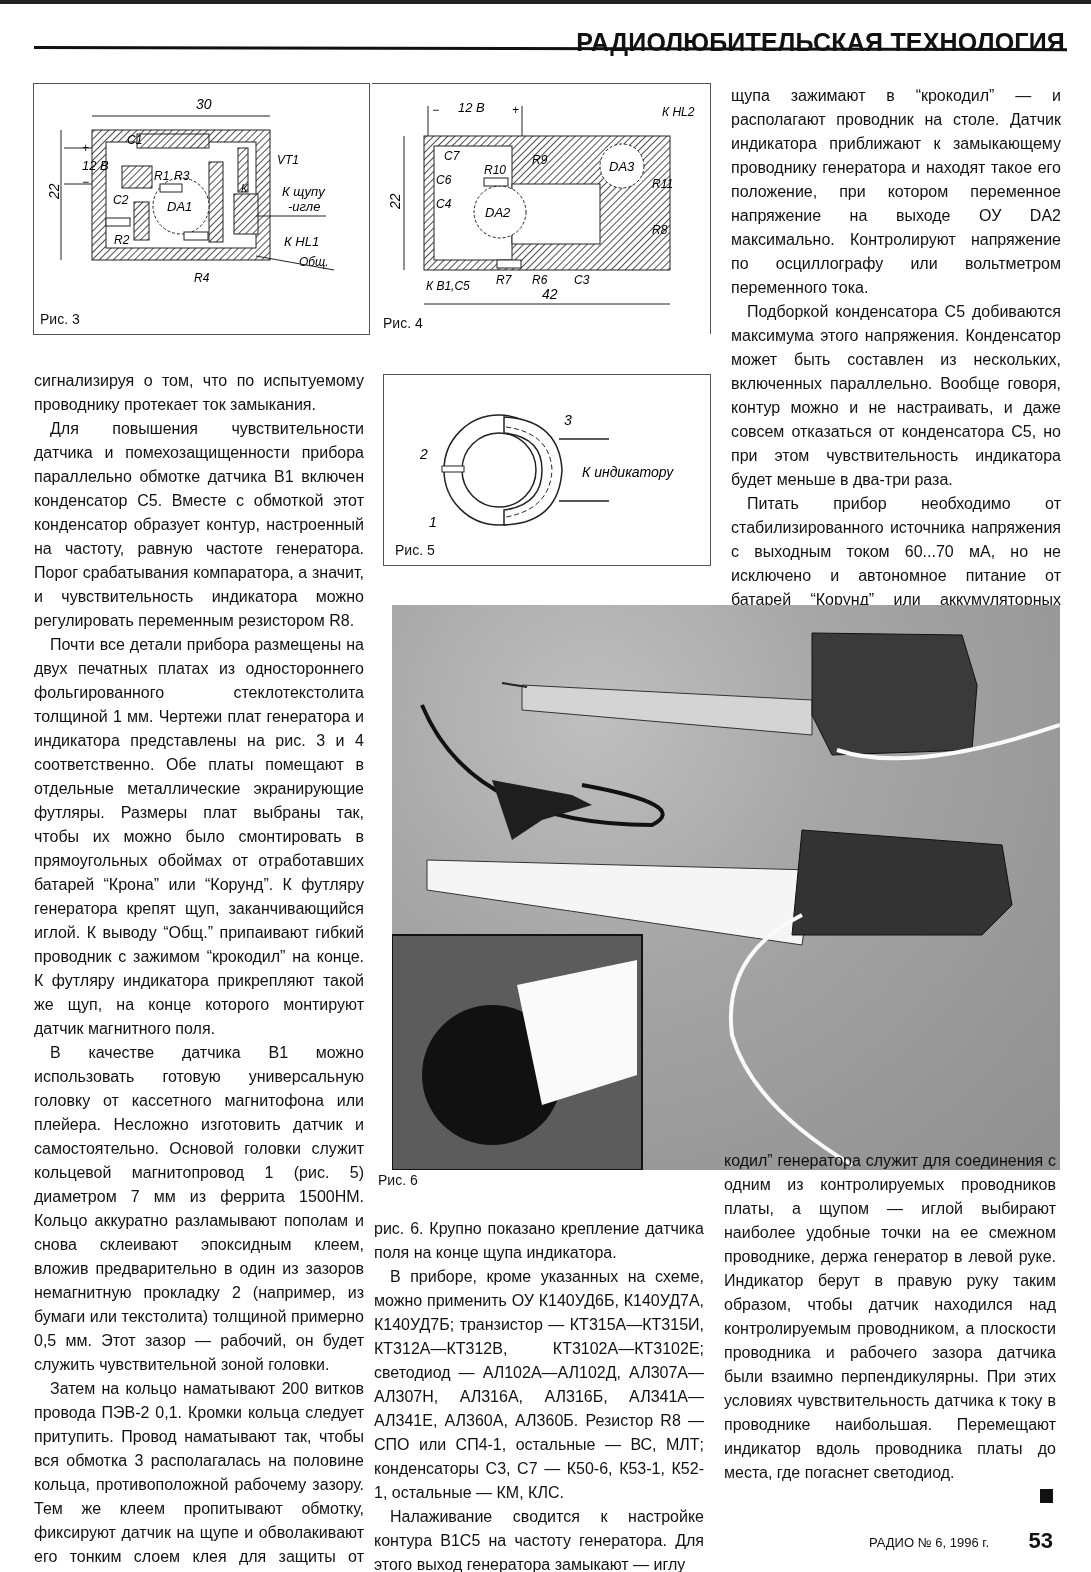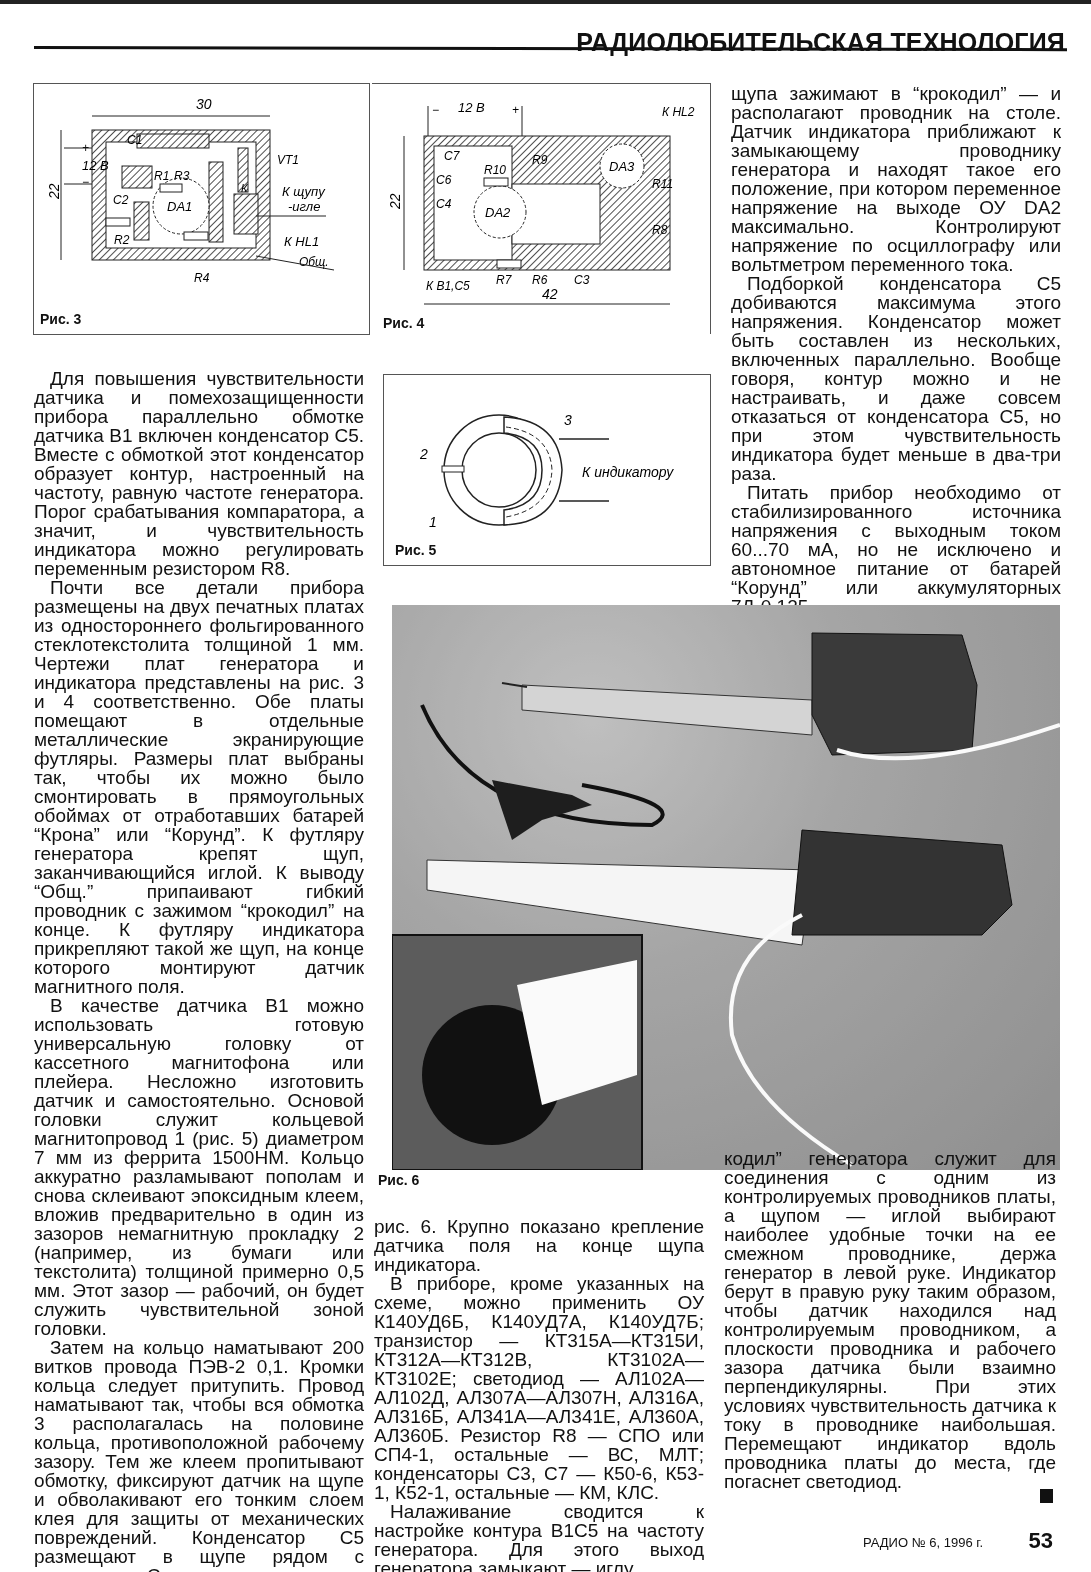--- a/index.html
+++ b/index.html
@@ -3,25 +3,25 @@
 <meta charset="utf-8">
 <style>
   html, body { margin:0; padding:0; background:#fff; }
   body { width:1091px; height:1572px; position:relative; overflow:hidden;
          font-family:"Liberation Sans", sans-serif; color:#111; }
   .topline { position:absolute; left:0; top:0; width:1091px; height:4px; background:#222; }
   .header-title { position:absolute; right:26px; top:28px; font-weight:bold; font-size:25px;
                   letter-spacing:0.2px; color:#111; }
   .header-rule { position:absolute; left:34px; top:46px; width:1033px; height:3px; background:#111;
                  transform:rotate(0.12deg); transform-origin:left; }
-  .col { position:absolute; font-size:19px; line-height:19px; text-align:justify; }
+  .col { position:absolute; font-size:16px; line-height:24px; text-align:justify; }
   .col p { margin:0; text-indent:0; }
   .col p.ind { text-indent:16px; }
   .fig { position:absolute; border:1px solid #555; background:#fff; }
-  .fig-cap { position:absolute; font-weight:bold; font-size:14px; }
+  .fig-cap { position:absolute; font-weight:normal; font-size:14px; }
   .photo { position:absolute; overflow:hidden;
            background:
              radial-gradient(ellipse at 30% 20%, #cfcfcf 0%, #a9a9a9 40%, #8a8a8a 100%); }
   .footer { position:absolute; right:42px; top:1535px; font-size:13px; }
   .page-num { position:absolute; right:38px; top:1528px; font-size:22px; font-weight:bold;text-align:right; }
   .end-mark { position:absolute; left:1040px; top:1489px; width:13px; height:14px; background:#111; }
   svg text { font-family:"Liberation Sans", sans-serif; font-style:italic; }
 </style>
 </head>
 <body>
@@ -114,20 +114,21 @@
 </div>
 <div class="fig-cap" style="left:383px;top:315px;">Рис. 4</div>
 
 <div class="col" style="left:731px;top:84px;width:330px;">
   <p>щупа зажимают в “крокодил” — и располагают проводник на столе. Датчик индикатора приближают к замыкающему проводнику генератора и находят такое его положение, при котором переменное напряжение на выходе ОУ DA2 максимально. Контролируют напряжение по осциллографу или вольтметром переменного тока.</p>
   <p class="ind">Подборкой конденсатора C5 добиваются максимума этого напряжения. Конденсатор может быть составлен из нескольких, включенных параллельно. Вообще говоря, контур можно и не настраивать, и даже совсем отказаться от конденсатора C5, но при этом чувствительность индикатора будет меньше в два-три раза.</p>
   <p class="ind">Питать прибор необходимо от стабилизированного источника напряжения с выходным током 60...70 мА, но не исключено и автономное питание от батарей “Корунд” или аккумуляторных 7Д-0,125.</p>
 </div>
 
 <div class="col" style="left:34px;top:369px;width:330px;">
+  <p>сигнализируя о том, что по испытуемому проводнику протекает ток замыкания.</p>
   <p class="ind">Для повышения чувствительности датчика и помехозащищенности прибора параллельно обмотке датчика B1 включен конденсатор C5. Вместе с обмоткой этот конденсатор образует контур, настроенный на частоту, равную частоте генератора. Порог срабатывания компаратора, а значит, и чувствительность индикатора можно регулировать переменным резистором R8.</p>
   <p class="ind">Почти все детали прибора размещены на двух печатных платах из одностороннего фольгированного стеклотекстолита толщиной 1 мм. Чертежи плат генератора и индикатора представлены на рис. 3 и 4 соответственно. Обе платы помещают в отдельные металлические экранирующие футляры. Размеры плат выбраны так, чтобы их можно было смонтировать в прямоугольных обоймах от отработавших батарей “Крона” или “Корунд”. К футляру генератора крепят щуп, заканчивающийся иглой. К выводу “Общ.” припаивают гибкий проводник с зажимом “крокодил” на конце. К футляру индикатора прикрепляют такой же щуп, на конце которого монтируют датчик магнитного поля.</p>
   <p class="ind">В качестве датчика B1 можно использовать готовую универсальную головку от кассетного магнитофона или плейера. Несложно изготовить датчик и самостоятельно. Основой головки служит кольцевой магнитопровод 1 (рис. 5) диаметром 7 мм из феррита 1500НМ. Кольцо аккуратно разламывают пополам и снова склеивают эпоксидным клеем, вложив предварительно в один из зазоров немагнитную прокладку 2 (например, из бумаги или текстолита) толщиной примерно 0,5 мм. Этот зазор — рабочий, он будет служить чувствительной зоной головки.</p>
   <p class="ind">Затем на кольцо наматывают 200 витков провода ПЭВ-2 0,1. Кромки кольца следует притупить. Провод наматывают так, чтобы вся обмотка 3 располагалась на половине кольца, противоположной рабочему зазору. Тем же клеем пропитывают обмотку, фиксируют датчик на щупе и обволакивают его тонким слоем клея для защиты от механических повреждений. Конденсатор C5 размещают в щупе рядом с датчиком. Соединяют датчик с платой экранированным проводом.</p>
 </div>
 
 <div class="fig" style="left:383px;top:374px;width:326px;height:190px;">
   <svg width="326" height="190">
     <circle cx="115" cy="95" r="55" fill="#fff" stroke="#222" stroke-width="1.5"></circle>
     <circle cx="115" cy="95" r="37" fill="#fff" stroke="#222" stroke-width="1.5"></circle>
@@ -167,16 +168,16 @@
   <p>рис. 6. Крупно показано крепление датчика поля на конце щупа индикатора.</p>
   <p class="ind">В приборе, кроме указанных на схеме, можно применить ОУ К140УД6Б, К140УД7А, К140УД7Б; транзистор — КТ315А—КТ315И, КТ312А—КТ312В, КТ3102А—КТ3102Е; светодиод — АЛ102А—АЛ102Д, АЛ307А—АЛ307Н, АЛ316А, АЛ316Б, АЛ341А—АЛ341Е, АЛ360А, АЛ360Б. Резистор R8 — СПО или СП4-1, остальные — ВС, МЛТ; конденсаторы C3, C7 — К50-6, К53-1, К52-1, остальные — КМ, КЛС.</p>
   <p class="ind">Налаживание сводится к настройке контура B1C5 на частоту генератора. Для этого выход генератора замыкают — иглу</p>
 </div>
 
 <div class="col" style="left:724px;top:1149px;width:332px;">
   <p>кодил” генератора служит для соединения с одним из контролируемых проводников платы, а щупом — иглой выбирают наиболее удобные точки на ее смежном проводнике, держа генератор в левой руке. Индикатор берут в правую руку таким образом, чтобы датчик находился над контролируемым проводником, а плоскости проводника и рабочего зазора датчика были взаимно перпендикулярны. При этих условиях чувствительность датчика к току в проводнике наибольшая. Перемещают индикатор вдоль проводника платы до места, где погаснет светодиод.</p>
 </div>
 <div class="end-mark"></div>
 
-<div class="footer" style="right:108px;">
+<div class="footer" style="right:102px;">
   <span>РАДИО № 6, 1996 г.</span>
 </div>
 <div class="page-num">53</div>
 
 </body></html>

